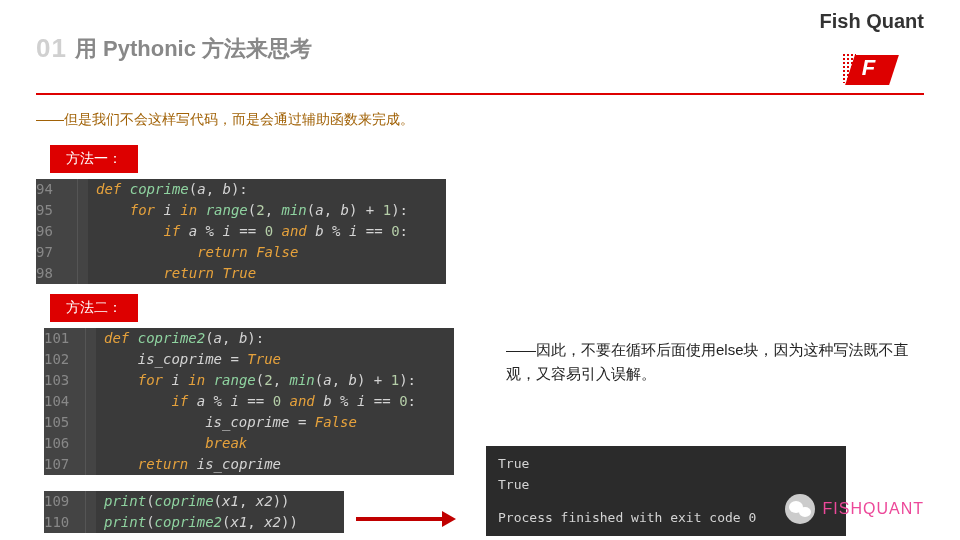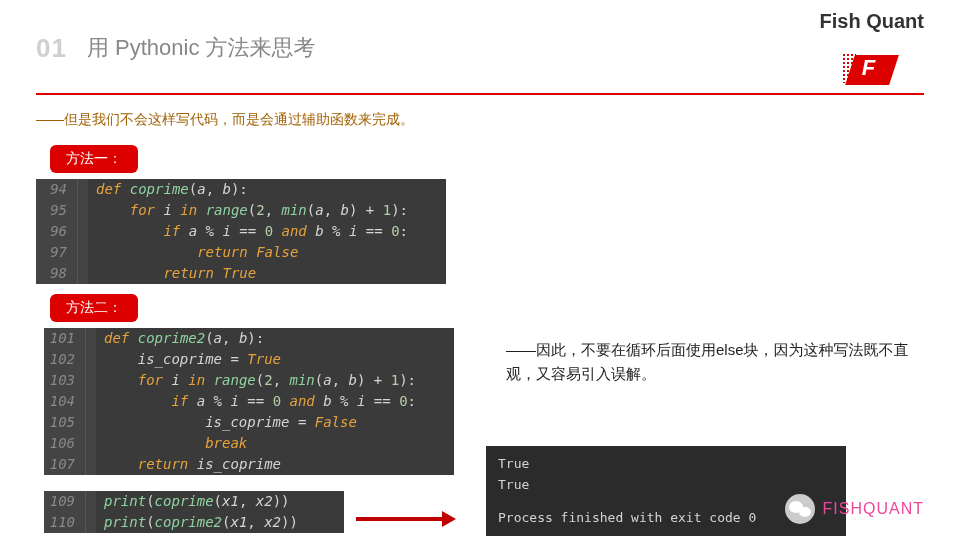--- a/index.html
+++ b/index.html
@@ -1,33 +1,33 @@
 <!DOCTYPE html>
 <html><head>
 <meta charset="utf-8">
 <style>
   * { margin: 0; padding: 0; box-sizing: border-box; }
   body { width: 960px; height: 540px; background: #fff; font-family: "Microsoft YaHei", Arial, sans-serif; position: relative; overflow: hidden; }
   .header { display: flex; justify-content: space-between; align-items: center; padding: 10px 36px 6px 36px; }
-  .header-left { display: flex; align-items: flex-start; gap: 20px; }
+  .header-left { display: flex; align-items: center; gap: 8px; }
   .section-num { font-size: 26px; font-weight: 700; color: #d0d0d0; letter-spacing: 1px; }
-  .section-title { font-size: 22px; font-weight: 400; color: #888; }
+  .section-title { font-size: 22px; font-weight: 700; color: #888; }
   .header-right { display: flex; align-items: center; gap: 20px; flex-direction: column; }
   .brand { font-size: 20px; font-weight: 700; color: #333; }
   .logo { width: 48px; height: 34px; position: relative; }
   .logo-bg { position: absolute; width: 44px; height: 30px; background: #dd0000; transform: skewX(-18deg); left: 2px; top: 2px; }
   .logo-f { position: absolute; color: #fff; font-size: 22px; font-weight: 900; font-style: italic; left: 14px; top: 2px; }
   .logo-dots { position: absolute; left: -6px; top: 0; width: 14px; height: 30px; background: radial-gradient(#dd0000 1px, transparent 1px); background-size: 4px 4px; }
   .red-line { height: 2px; background: #dd0000; margin: 0 36px; }
   .content { padding: 16px 36px 0 36px; }
   .intro { font-size: 14px; color: #a16207; margin-bottom: 16px; }
-  .method-tag { display: inline-block; background: #dd0000; color: #fff; font-size: 14px; padding: 5px 16px; border-radius: 6px; margin-bottom: 6px; margin-left: 14px; }
+  .method-tag { display: inline-block; background: #dd0000; color: #fff; font-size: 14px; padding: 5px 16px; border-radius: 0; margin-bottom: 6px; margin-left: 14px; }
   .code-block { background: #3a3a3a; font-family: "Consolas", monospace; font-size: 14px; line-height: 1.5; width: 410px; margin-bottom: 10px; }
   .code-line { display: flex; }
-  .gutter { width: 42px; color: #888; text-align: right; padding-right: 10px; background: #444; flex-shrink: 0; border-right: 1px solid #555; font-style: italic; }
+  .gutter { width: 42px; color: #888; padding-right: 10px; background: #444; flex-shrink: 0; border-right: 1px solid #555; }
   .code { padding-left: 8px; white-space: pre; color: #d4d4d4; flex: 1; }
   .kw { color: #e6a23c; font-style: italic; }
   .fn { color: #8fd3a0; font-style: italic; }
   .num { color: #b5cea8; }
   .bool { color: #e6a23c; font-style: italic; }
   .var { color: #d4d4d4; font-style: italic; }
   .row { display: flex; gap: 30px; align-items: flex-start; padding-left: 8px; }
   .col-left { flex: 0 0 auto; }
   .col-right { flex: 1; }
   .conclusion { font-size: 15px; color: #222; line-height: 1.6; margin-top: 10px; padding-left: 20px; }

